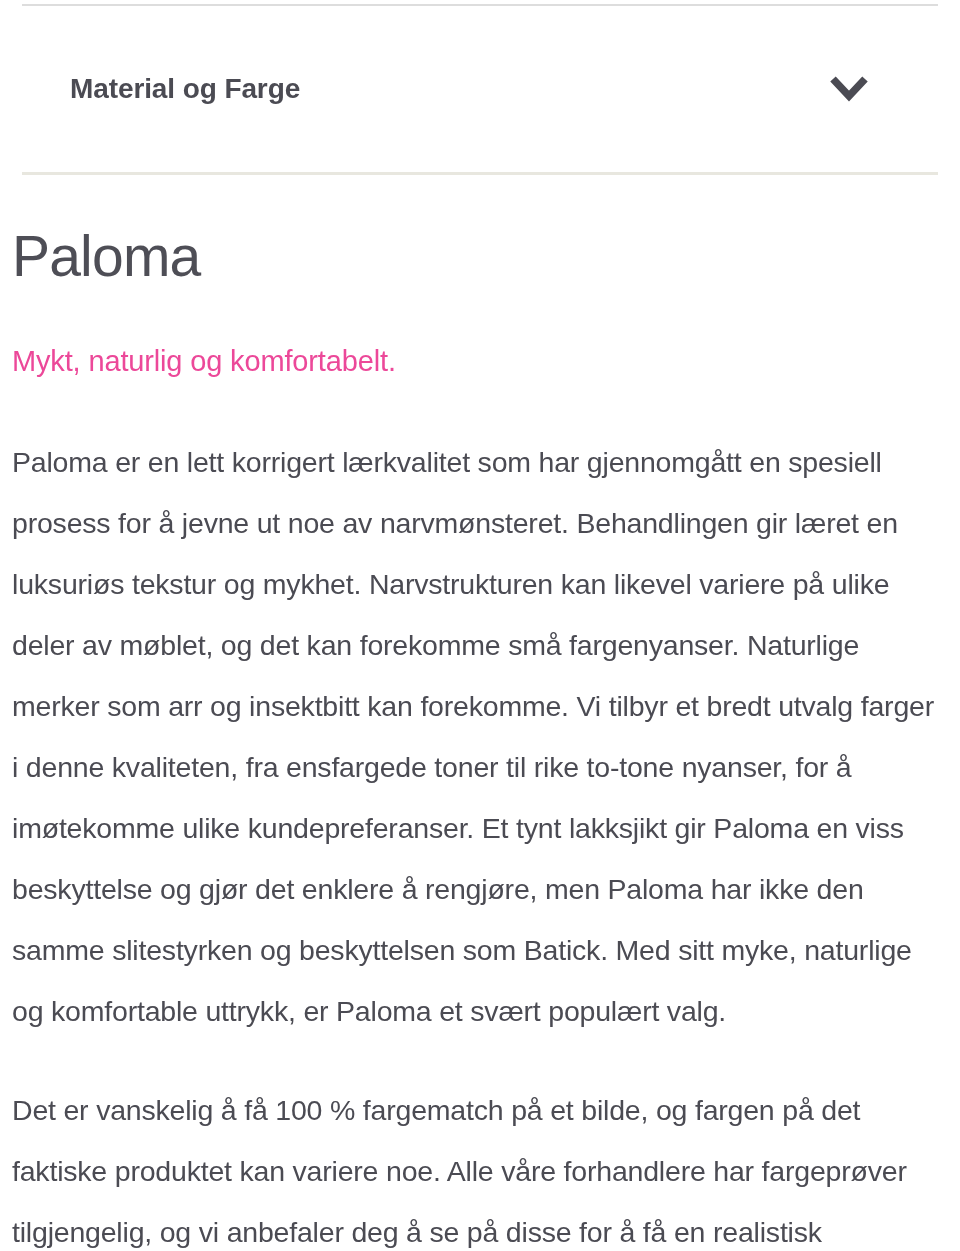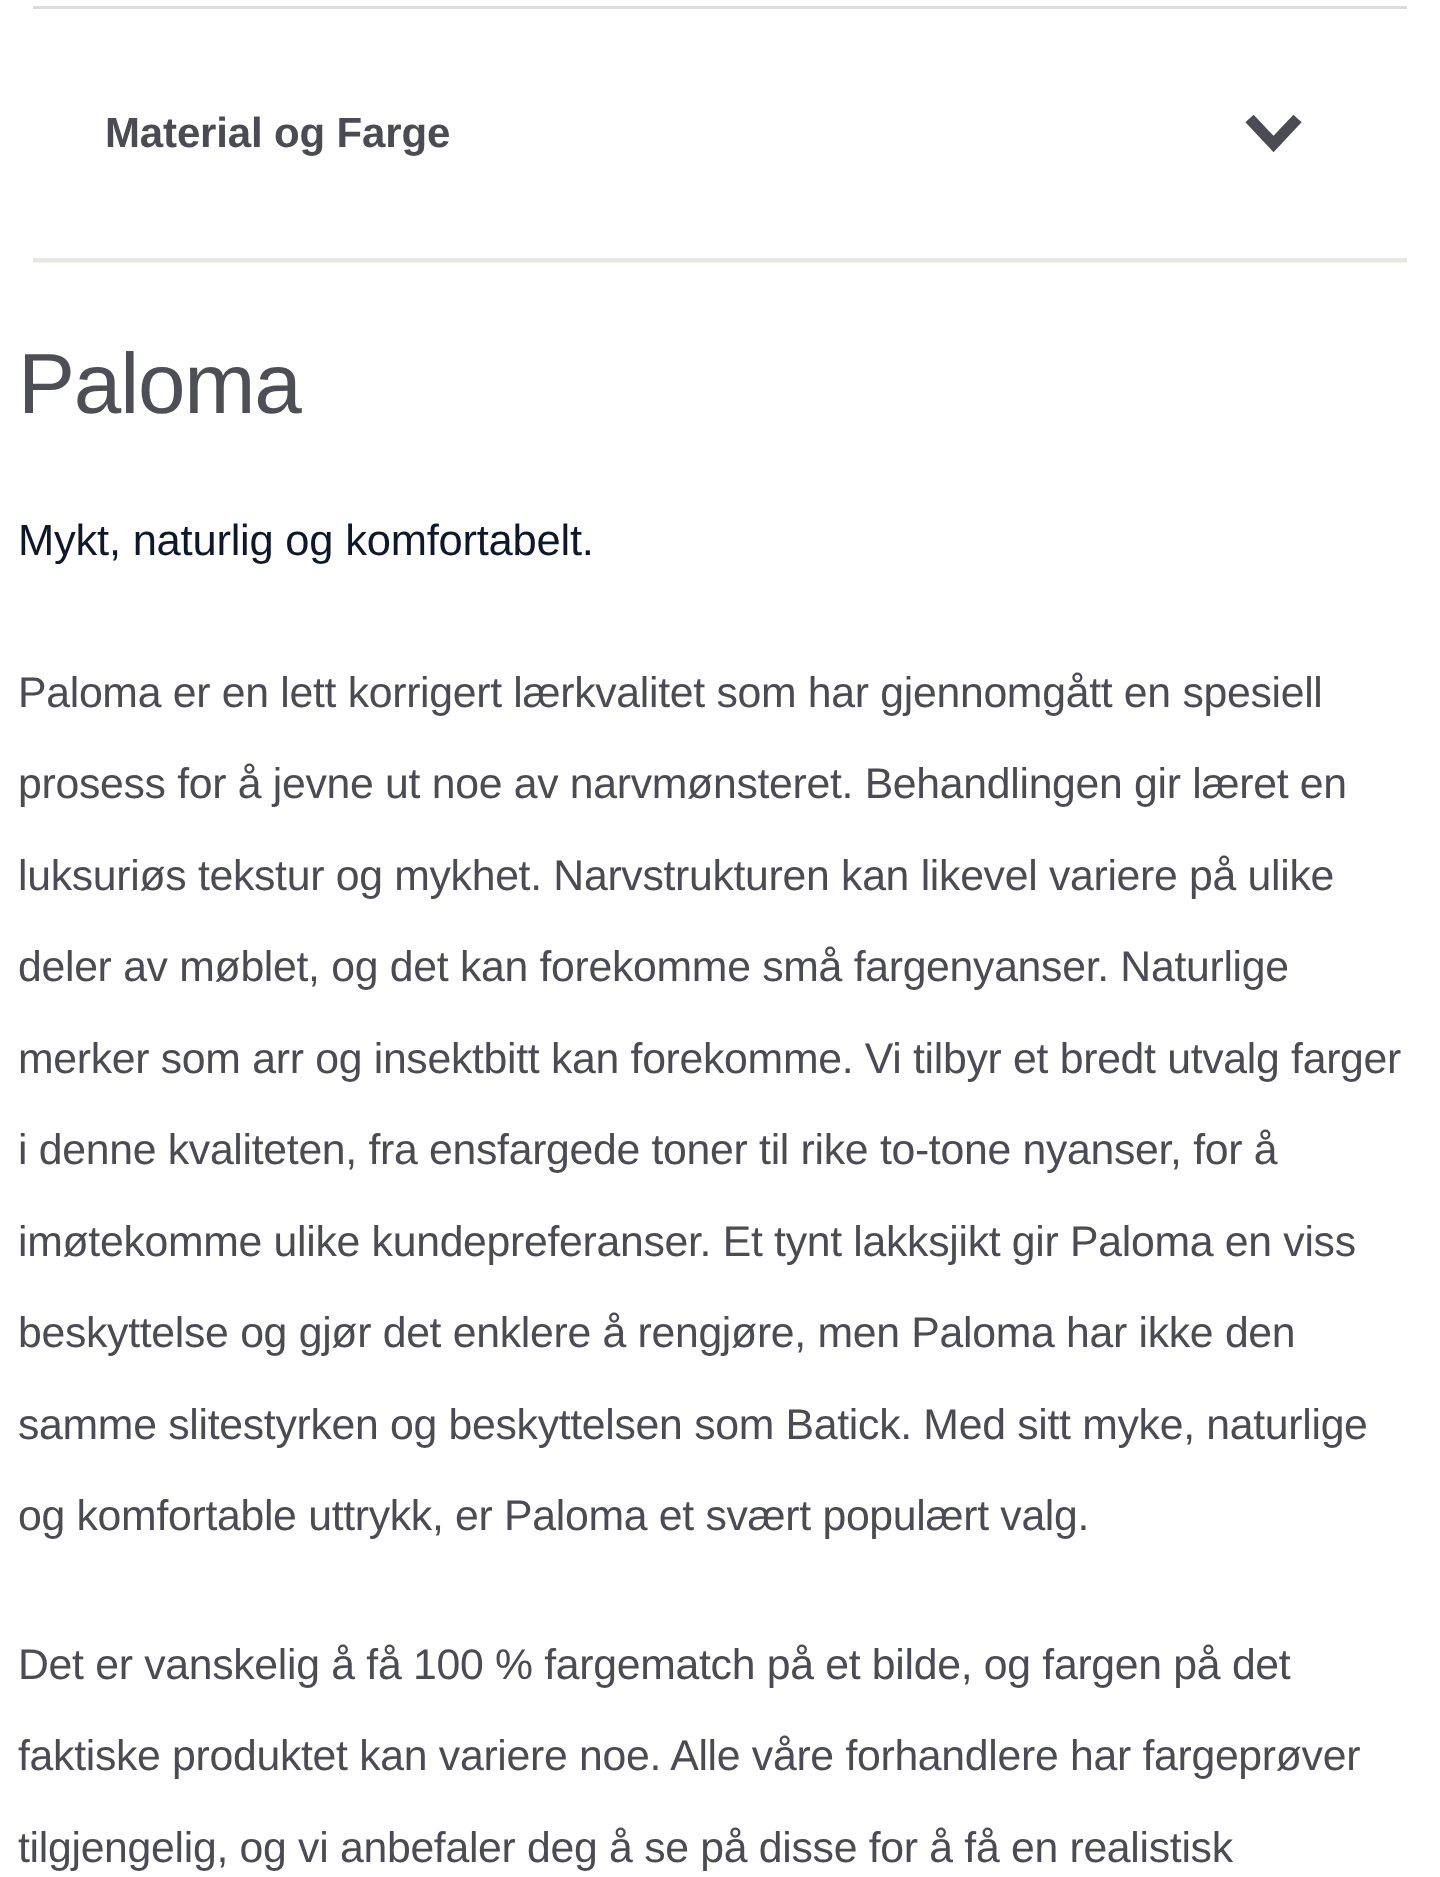--- a/index.html
+++ b/index.html
@@ -68,21 +68,21 @@
     font-size: 57px;
     font-weight: 300;
     color: #4e4e56;
     letter-spacing: -0.8px;
     line-height: 1.05;
     margin: 52px 0 0 0;
   }
   .panel-subtitle {
     font-size: 29px;
     font-weight: 400;
-    color: #0f172a;
+    color: #ec4899;
     line-height: 1.3;
     margin: 56px 0 0 0;
     letter-spacing: -0.15px;
   }
   .panel-paragraph {
     font-size: 28.5px;
     font-weight: 400;
     color: #4b4b53;
     line-height: 61px;
     letter-spacing: -0.2px;

